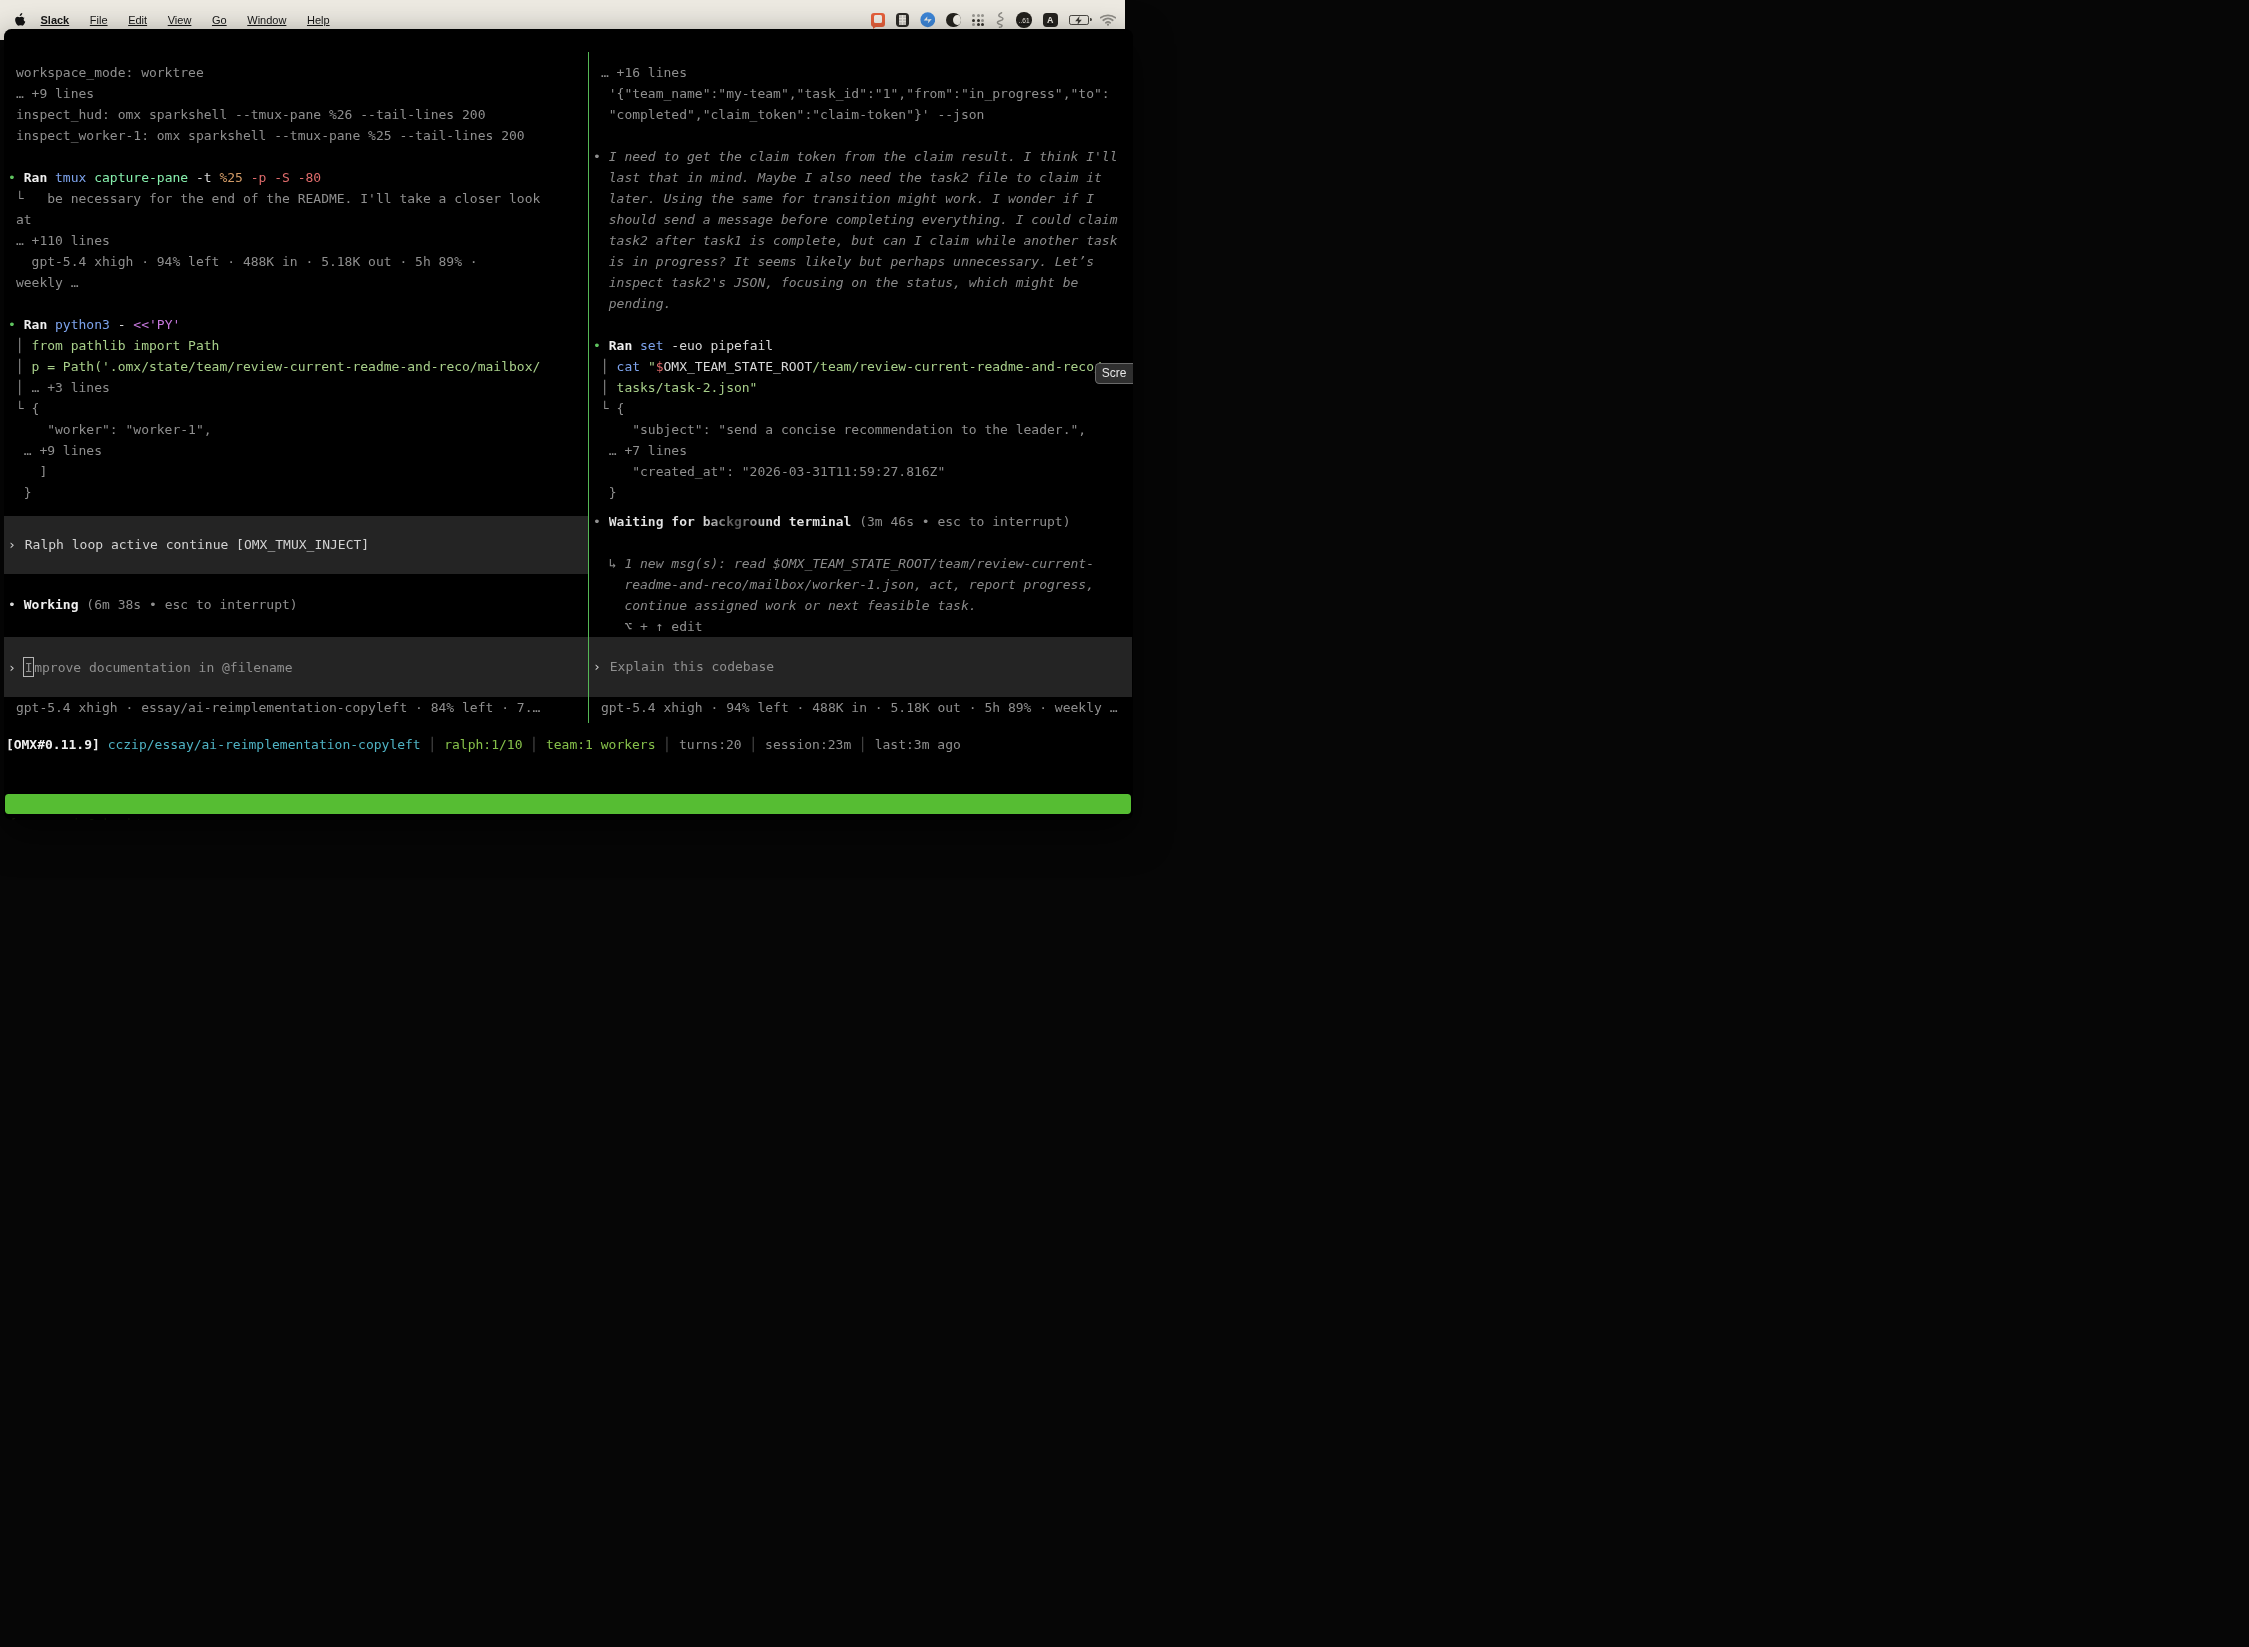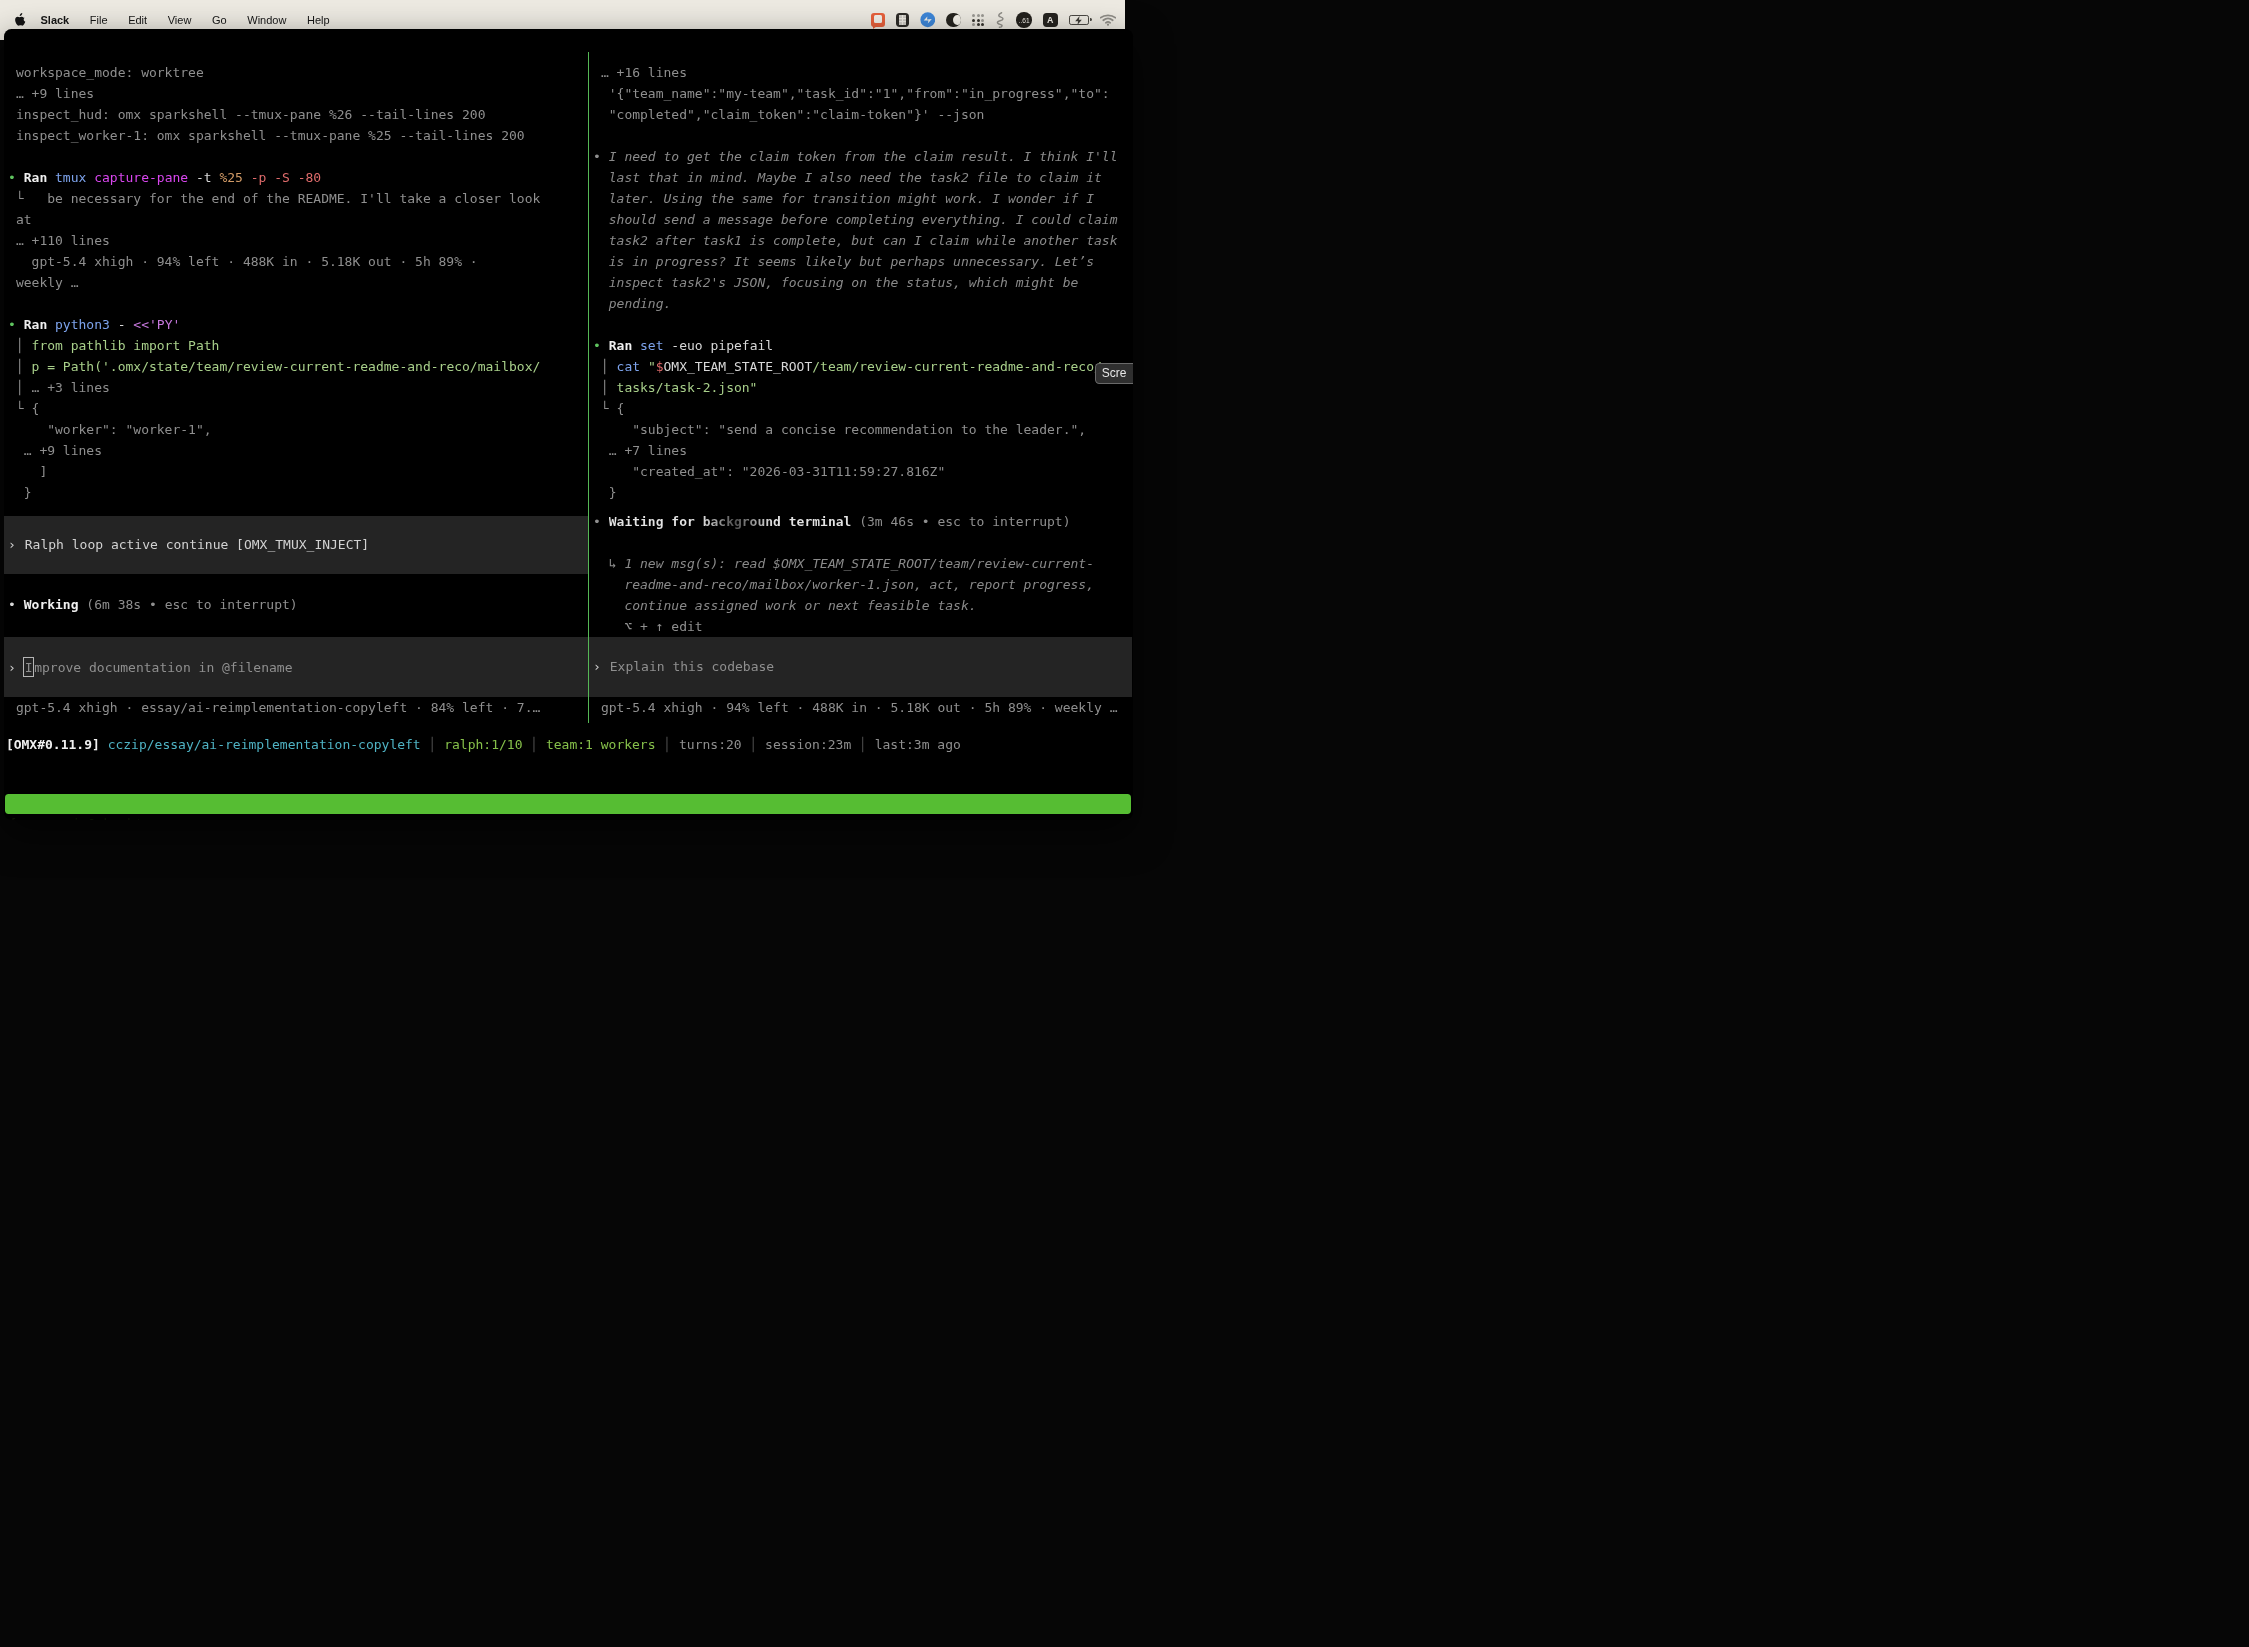--- a/index.html
+++ b/index.html
@@ -1,19 +1,19 @@
 <!DOCTYPE html>
 <html style="font-size:11.8px"><head>
 <meta charset="utf-8">
 <style>
   html,body{margin:0;padding:0;background:#060606;width:1125px;height:824px;overflow:hidden;
     font-family:"DejaVu Sans Mono",monospace;}
   
   .menubar{position:absolute;left:0;top:0;width:1125px;height:40px;background:#edeae2;
-    display:flex;align-items:center;font-family:"Liberation Sans",sans-serif;font-size:11px;color:#151515;}
+    display:flex;align-items:center;font-family:"Liberation Sans",sans-serif;font-size:11px;color:#151515;text-decoration:underline;}
   .apple{width:12.5px;height:14px;margin-left:14px;margin-right:2.2px;}
   .menu-items{display:flex;align-items:center;}
   .menu-items span{padding:0 10.3px;}
   .menu-items span:first-child{font-weight:bold;padding-left:11.8px;}
   .status-icons{margin-left:auto;display:flex;align-items:center;gap:11px;margin-right:8.9px;}
   .sicon{display:flex;align-items:center;justify-content:center;height:16px;}
   .ic-rec{width:14px;height:14px;background:#e8613c;border-radius:3px;position:relative;}
   .ic-rec::after{content:"";position:absolute;left:3px;top:2.2px;width:7.4px;height:8px;background:#f3f0e9;border-radius:1.5px;}
   .ic-rec::before{content:"";position:absolute;left:1.5px;bottom:-2.2px;border-left:4.4px solid #e8613c;border-bottom:3.7px solid transparent;}
   .ic-keypad{width:12.5px;height:14.8px;background:#2e2c28;border-radius:3.7px;display:grid;grid-template-columns:repeat(3,2.2px);grid-template-rows:repeat(4,2.2px);gap:0.7px;place-content:center;}
@@ -41,21 +41,21 @@
     color:#9b9b98;font-family:"Liberation Sans",sans-serif;font-size:10px;font-weight:bold;}
   .win-shortcut{position:absolute;right:5.9px;top:0;height:23px;line-height:23px;color:#8b8b88;
     font-family:"Liberation Sans",sans-serif;font-size:9.6px;}
   
   .pane{position:absolute;top:23px;height:812px;overflow:hidden;padding-top:10.3px;box-sizing:border-box;}
   .pane-left{left:0;width:584px;border-bottom:1.5px solid #55b855;}
   .pane-right{left:585px;width:543px;border-bottom:1.5px solid #cfcfcf;}
   .divider{position:absolute;left:584px;top:23px;width:1.5px;height:672px;background:#55b855;}
   .t-line{white-space:pre;height:21px;line-height:21px;font-size:13px;padding-left:4.4px;overflow:hidden;}
   .g{color:#8f8f8f}.w{color:#d8d8d8}.wb{color:#f0f0f0;font-weight:bold}
-  .bl{color:#7da3ec}.lb{color:#d946ef}.or{color:#d19a66}.rd{color:#df6b6b}
+  .bl{color:#7da3ec}.lb{color:#86efac}.or{color:#d19a66}.rd{color:#df6b6b}
   .pu{color:#c678dd}.gr{color:#a8cf8a}.grn{color:#5fc45f}
   .it{color:#8a8a8a;font-style:italic}
   .shimmer{color:#e0e0e0;font-weight:bold;}
   @supports ((-webkit-background-clip:text) or (background-clip:text)){
     .shimmer{background:linear-gradient(90deg,#e3e3e3 0%,#e3e3e3 38%,#4f4f4f 52%,#e3e3e3 68%,#e3e3e3 100%);
       -webkit-background-clip:text;background-clip:text;color:transparent;}
   }
   .band{background:#242424;display:flex;align-items:center;font-size:13px;padding-left:4.4px;}
   .band .band-prefix{margin-right:8.9px;}
   .band.bright{color:#d2d2d2;} .band.bright .band-prefix{color:#d2d2d2;}

